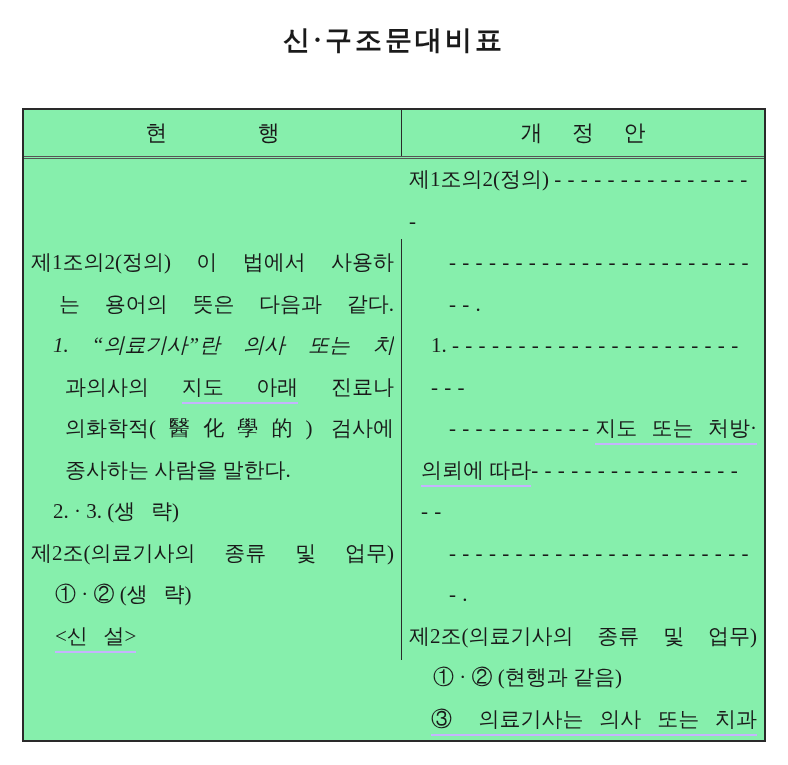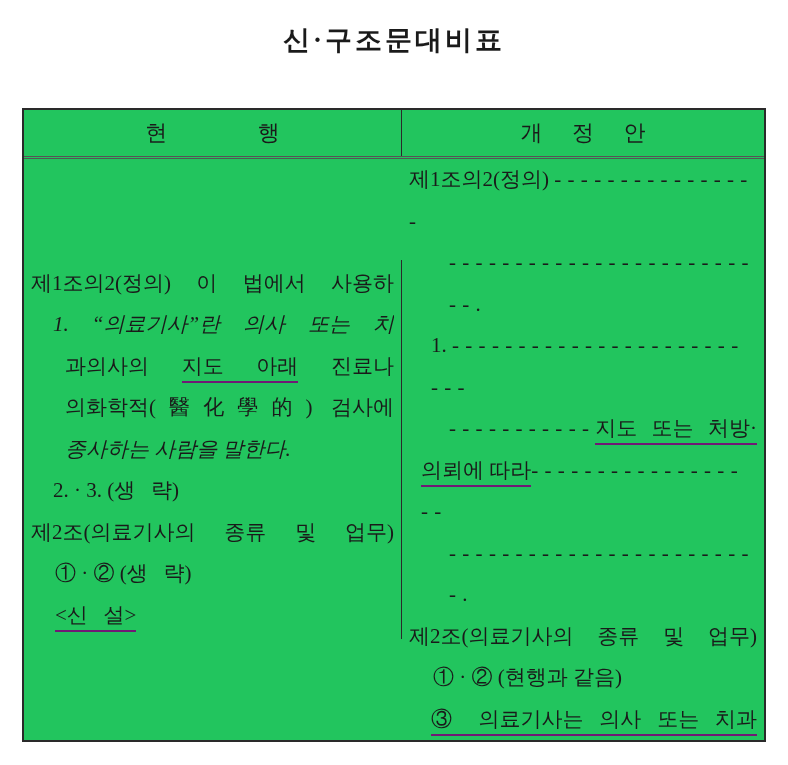--- a/index.html
+++ b/index.html
@@ -21,21 +21,21 @@
     letter-spacing:3px;
   }
 
   .cmp-table{
     position:absolute;
     left:22px; top:108px;
     width:744px; height:634px;
     box-sizing:border-box;
     border:2px solid #2a2a2a;
     display:flex; flex-direction:column;
-    background:#22c55e;
+    background:#86efac;
   }
   .thead{
     display:flex;
     height:46px;
     border-bottom:3px double #555;
     flex:0 0 auto;
   }
   .hcell{
     box-sizing:border-box;
     display:flex; align-items:center; justify-content:center;
@@ -57,21 +57,21 @@
 
   .line{
     white-space:pre-wrap;
     overflow:hidden;
   }
   .line.fill{
     text-align:justify;
     text-align-last:justify;
   }
   .u{
-    border-bottom:2px solid #701a75;
+    border-bottom:2px solid #c4b5fd;
     padding-bottom:3px;
   }
   .dash{
     letter-spacing:0.3em;
   }
 </style>
 </head>
 <body>
 
 <div class="page">
@@ -81,24 +81,25 @@
   <div class="cmp-table">
 
     <div class="thead">
       <div class="hcell current">현 행</div>
       <div class="hcell amendment">개 정 안</div>
     </div>
 
     <div class="tbody">
       <div class="cell current" id="col-current">
           <div class="line fill" style="padding-left: 0px;"><span>제1조의2(정의) 이 법에서 사용하</span></div>
+          <div class="line fill" style="padding-left: 28px;"><span>는 용어의 뜻은 다음과 같다.</span></div>
           <div class="line fill" style="padding-left: 22px; font-style: italic;"><span>1. “의료기사”란 의사 또는 치</span></div>
           <div class="line fill" style="padding-left: 34px;"><span>과의사의 </span><span class="u">지도 아래</span><span> 진료나</span></div>
           <div class="line fill" style="padding-left: 34px;"><span>의화학적(醫化學的) 검사에</span></div>
-          <div class="line" style="padding-left: 34px; font-style: italic;"><span>종사하는 사람을 말한다.</span></div>
+          <div class="line" style="padding-left: 34px;"><span>종사하는 사람을 말한다.</span></div>
           <div class="line" style="padding-left: 22px;"><span>2. · 3. (생   략)</span></div>
           <div class="line fill" style="padding-left: 0px;"><span>제2조(의료기사의 종류 및 업무)</span></div>
           <div class="line" style="padding-left: 24px;"><span>① · ② (생   략)</span></div>
           <div class="line" style="padding-left: 24px;"><span class="u">&lt;신   설&gt;</span></div>
         </div>
       <div class="cell amendment" id="col-amendment">
           <div class="line" style="padding-left: 0px;"><span>제1조의2(정의) </span><span class="dash">----------------</span></div>
           <div class="line" style="padding-left: 40px;"><span class="dash">-------------------------</span><span>.</span></div>
           <div class="line" style="padding-left: 22px;"><span>1. </span><span class="dash">-------------------------</span></div>
           <div class="line fill" style="padding-left: 40px;"><span class="dash">-----------</span><span class="u">지도 또는 처방·</span></div>

